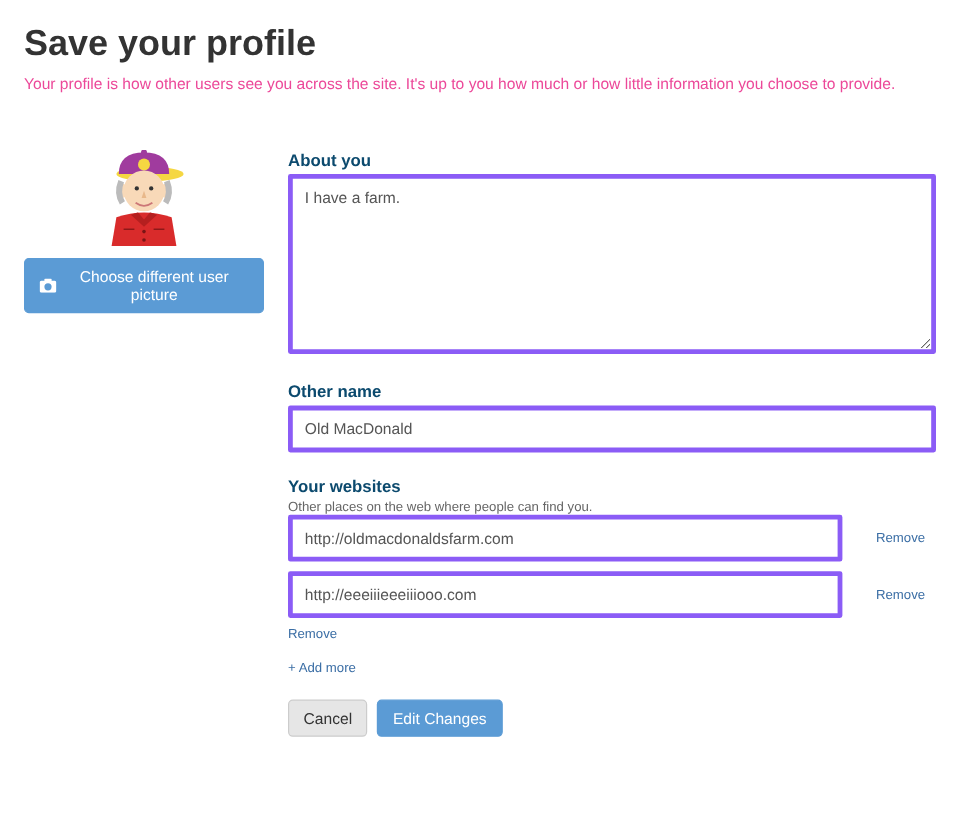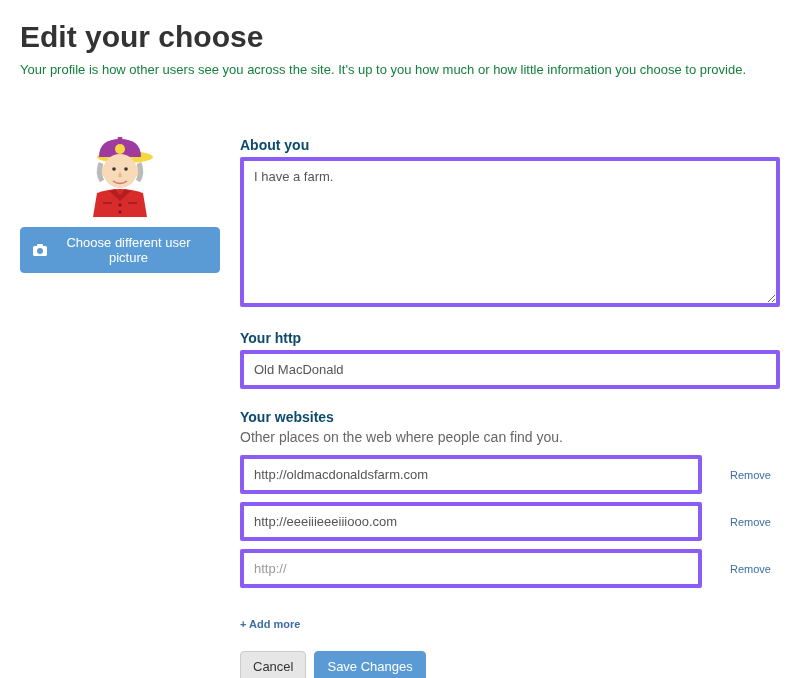--- a/index.html
+++ b/index.html
@@ -10,23 +10,23 @@
       padding: 20px;
       font-size: 14px;
     }
     h1 {
       font-size: 30px;
       font-weight: bold;
       margin-bottom: 8px;
       color: #333;
     }
     .subtitle {
-      color: #15803d;
+      color: #ec4899;
       font-size: 13px;
-      margin-bottom: 60px;
+      margin-bottom: 48px;
     }
     .content {
       display: flex;
       gap: 20px;
     }
     .left-col {
       width: 200px;
       flex-shrink: 0;
       text-align: center;
     }
@@ -70,23 +70,22 @@
     .field-group {
       margin-bottom: 20px;
     }
     .field-label {
       font-weight: bold;
       font-size: 14px;
       margin-bottom: 4px;
       color: #0c4a6e;
     }
     .field-help {
-      font-size: 14px;
+      font-size: 11px;
       color: #666;
-      margin-bottom: 10px;
     }
     textarea, input[type="text"] {
       width: 100%;
       border: 4px solid #8b5cf6;
       padding: 8px 10px;
       font-size: 13px;
       font-family: inherit;
       color: #555;
       border-radius: 2px;
     }
@@ -107,37 +106,36 @@
       color: #3b6ea5;
       font-size: 11px;
       cursor: pointer;
       width: 50px;
       text-align: left;
     }
     .add-more {
       color: #3b6ea5;
       font-size: 11px;
       cursor: pointer;
-      margin-top: 22px;
+      margin-top: 8px;
       display: inline-block;
-      font-weight: bold;
     }
     .actions {
       margin-top: 20px;
       display: flex;
       gap: 8px;
       align-items: center;
     }
     input::placeholder { color: #999; }
     .camera-icon { display: inline-flex; }
   </style>
 </head>
 <body>
 
-<h1>Edit your choose</h1>
+<h1>Save your profile</h1>
 <p class="subtitle">Your profile is how other users see you across the site. It's up to you how much or how little information you choose to provide.</p>
 
 <div class="content">
   <div class="left-col">
     <div class="avatar-wrap">
       <div class="avatar">
         <svg viewBox="0 0 90 80" width="90" height="80">
 
           <ellipse cx="50" cy="20" rx="28" ry="6" fill="#f5d742"></ellipse>
 
@@ -184,42 +182,41 @@
     </button>
   </div>
 
   <div class="right-col">
     <div class="field-group">
       <div class="field-label">About you</div>
       <textarea style="">I have a farm.</textarea>
     </div>
 
     <div class="field-group">
-      <div class="field-label">Your http</div>
+      <div class="field-label">Other name</div>
       <input type="text" value="Old MacDonald" style="">
     </div>
 
     <div class="field-group">
       <div class="field-label">Your websites</div>
       <div class="field-help">Other places on the web where people can find you.</div>
 
       <div class="website-row">
         <input type="text" value="http://oldmacdonaldsfarm.com" style="">
         <span class="remove-link">Remove</span>
       </div>
       <div class="website-row">
         <input type="text" value="http://eeeiiieeeiiiooo.com" style="">
         <span class="remove-link">Remove</span>
       </div>
       <div class="website-row">
-        <input type="text" value="" placeholder="http://" style="">
         <span class="remove-link">Remove</span>
       </div>
 
       <span class="add-more">+ Add more</span>
     </div>
 
     <div class="actions">
       <button class="btn btn-default">Cancel</button>
-      <button class="btn btn-primary">Save Changes</button>
+      <button class="btn btn-primary">Edit Changes</button>
     </div>
   </div>
 </div>
 
 </body></html>

